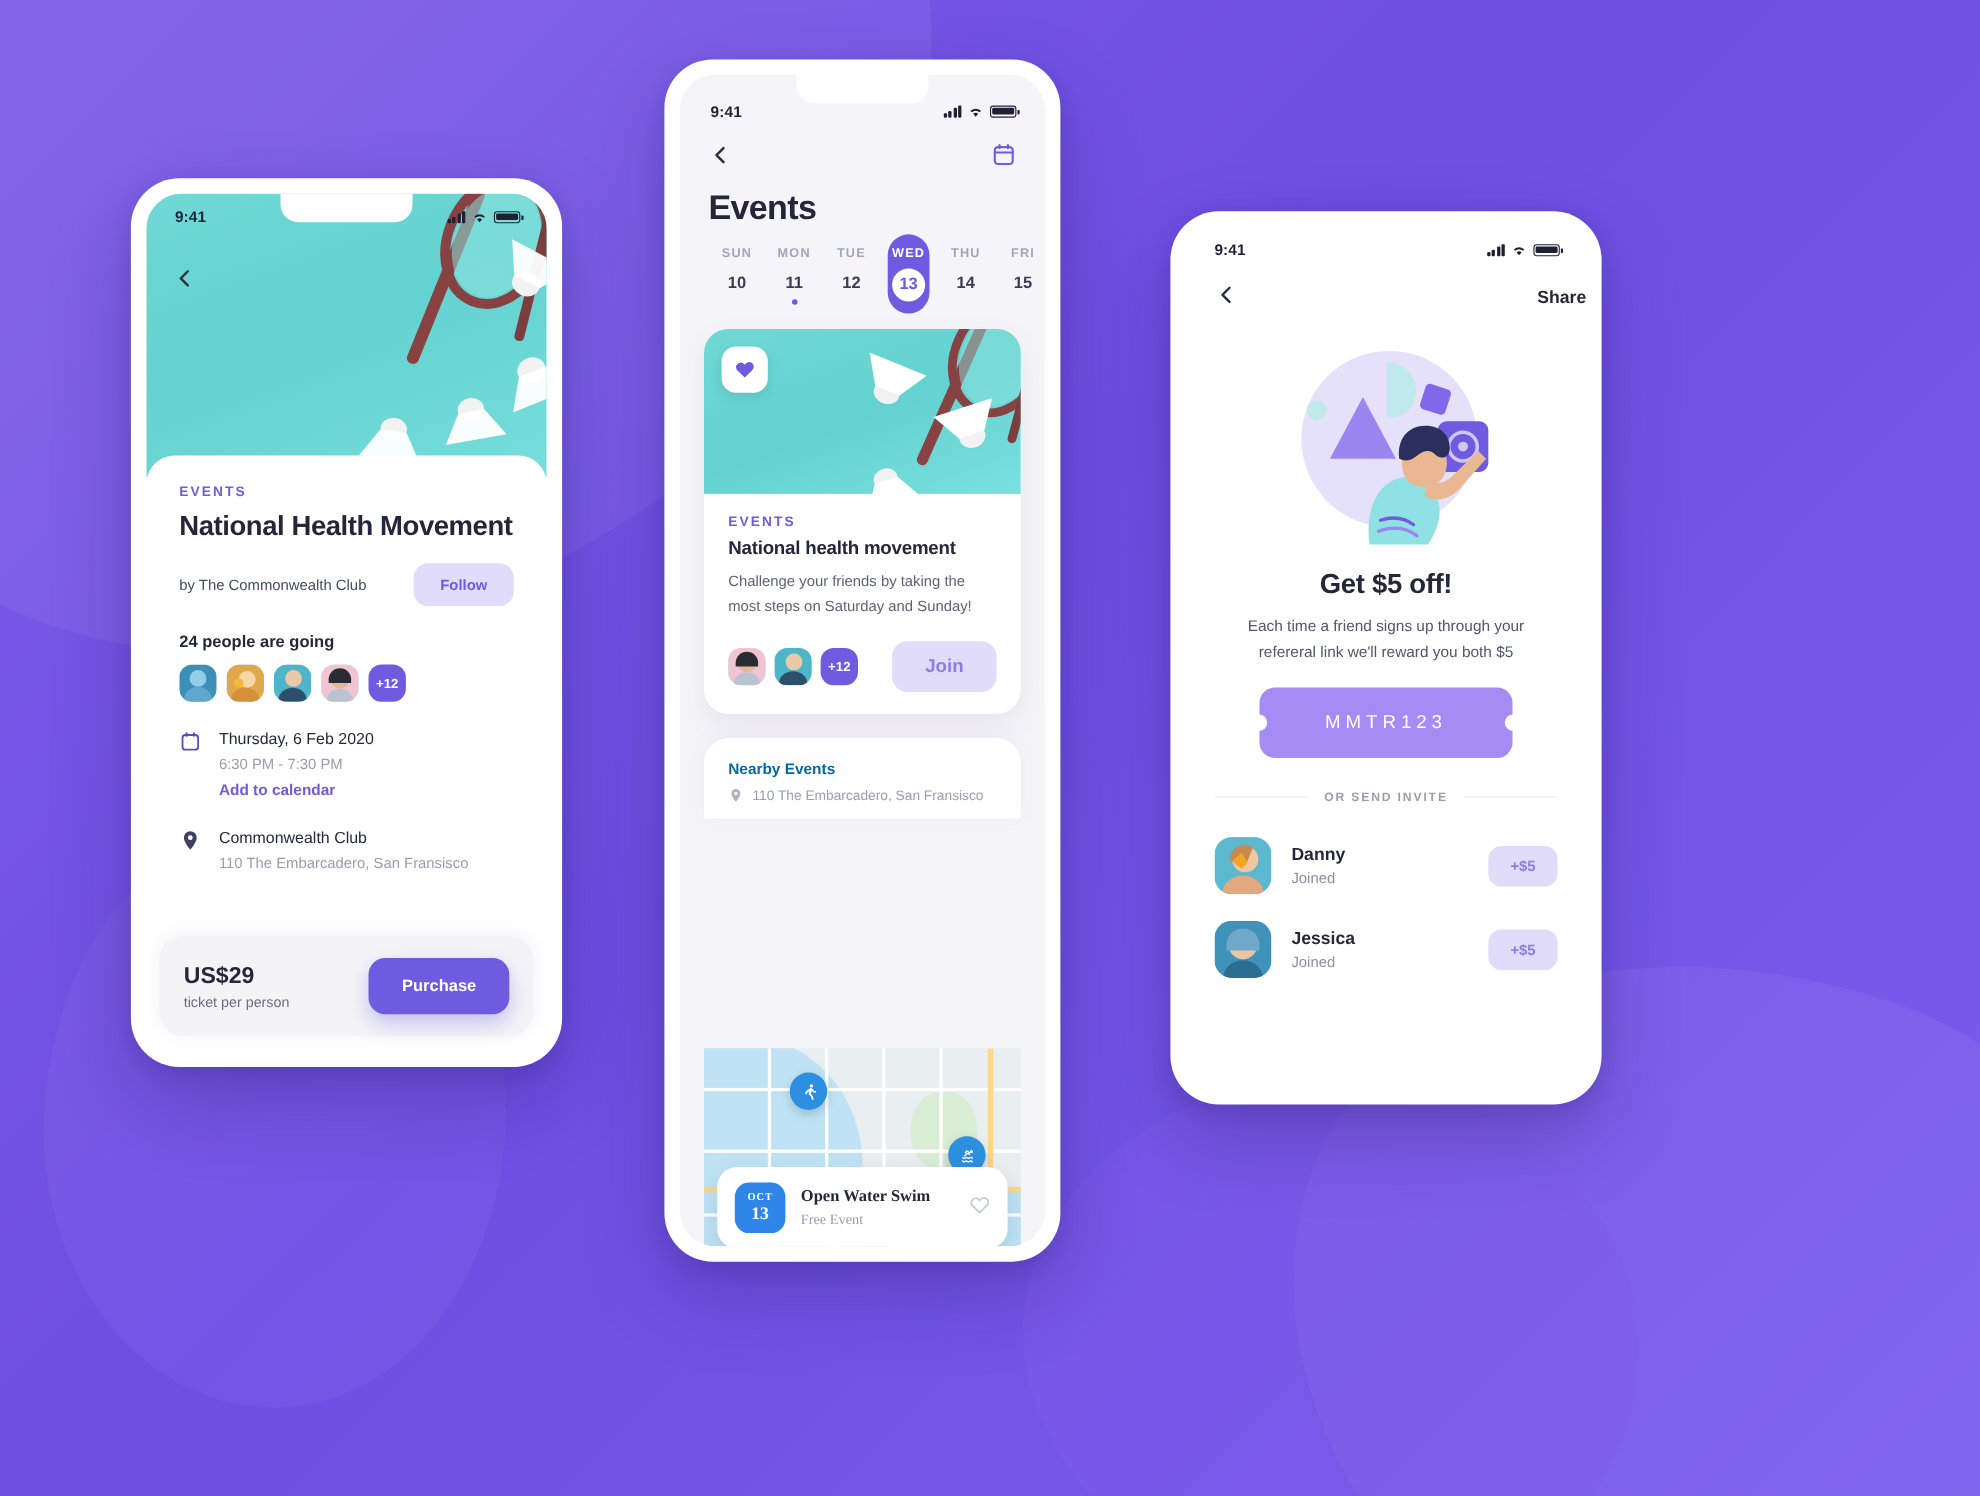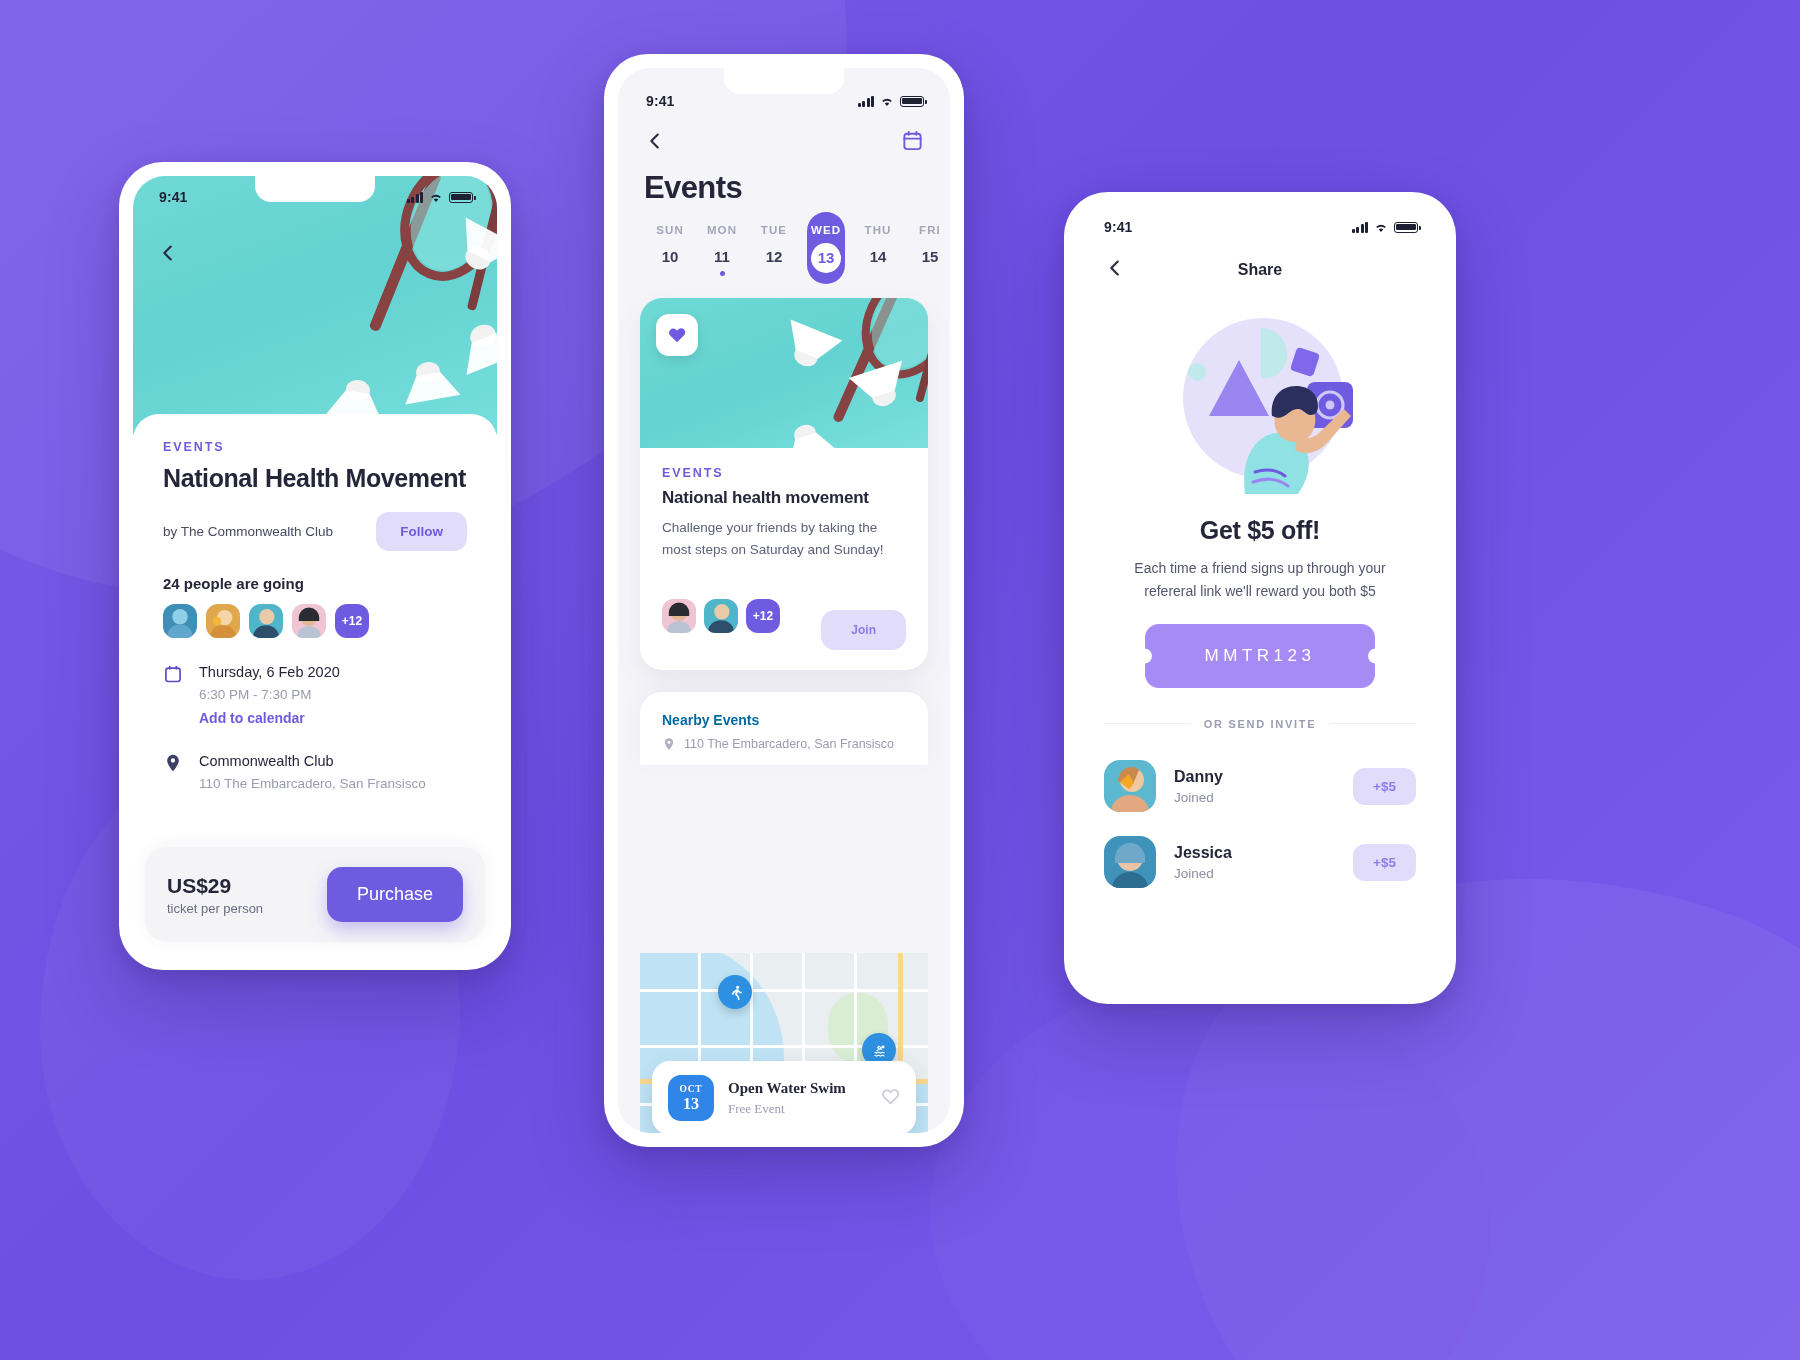--- a/index.html
+++ b/index.html
@@ -147,21 +147,21 @@
   .p1-link { font-size: 14px; font-weight:bold; color:#6f5be0; margin-top: 8px; cursor:pointer; display:inline-block; }
   .p1-bottom {
     position:absolute; left:12px; right:12px; bottom: 14px;
     background:#f4f4f7; border-radius: 22px;
     padding: 20px 22px; display:flex; align-items:center; justify-content:space-between;
     box-shadow: 0 -2px 18px rgba(40,20,100,0.05);
   }
   .p1-price { font-size: 21px; font-weight:bold; color:#26263b; }
   .p1-priceSub { font-size: 13px; color:#6a6d82; margin-top: 3px; }
   .p1-purchase {
-    background:#6f5be0; color:#fff; font-weight:normal; font-size:18px;
+    background:#6f5be0; color:#fff; font-weight:bold; font-size:15px;
     border:none; border-radius: 15px; padding: 17px 30px; cursor:pointer;
     box-shadow: 0 8px 18px rgba(111,91,224,0.35);
   }
 
   
   #phone2 { left: 604px; top: 54px; width: 360px; height: 1093px; }
   #phone2 .screen { background: #f5f5f9; }
   .p2-head { padding: 12px 26px 0 26px; }
   .p2-toprow { display:flex; align-items:center; justify-content:space-between; margin-top: 20px; }
   .p2-title { font-size: 31px; font-weight:bold; color:#26263b; letter-spacing:-0.6px; margin-top: 14px; }
@@ -198,22 +198,22 @@
     background:#fff; border-radius: 13px; display:flex; align-items:center;
     justify-content:center; box-shadow: 0 4px 12px rgba(0,0,0,0.10); cursor:pointer;
   }
   .p2-cardbody { padding: 18px 22px 20px 22px; }
   .p2-cardtitle { font-size: 17px; font-weight:bold; color:#26263b; margin-top: 8px; letter-spacing:-0.2px; }
   .p2-carddesc { font-size: 13.5px; line-height:1.65; color:#5e617a; margin-top: 9px; }
   .p2-cardfoot { display:flex; align-items:center; justify-content:space-between; margin-top: 20px; }
   .p2-avs { display:flex; gap: 8px; }
   .p2-avs .avatar, .p2-avs .avatar-more { width: 34px; height:34px; font-size: 12px; }
   .p2-join {
-    background:#e2dcfb; color:#8c7ce8; font-weight:bold; font-size: 12px;
-    border:none; border-radius: 14px; padding: 13px 30px; cursor:pointer;margin-top:28px;
+    background:#e2dcfb; color:#8c7ce8; font-weight:bold; font-size: 17px;
+    border:none; border-radius: 14px; padding: 13px 30px; cursor:pointer;
   }
   .p2-nearby {
     margin: 22px 22px 0 22px; background:#fff; border-radius: 22px 22px 0 0;
     padding: 20px 22px 14px 22px; box-shadow: 0 -2px 20px rgba(40,20,100,0.05);
   }
   .p2-nbtitle { font-size: 14px; font-weight:bold; color:#0369a1; }
   .p2-nbaddr { display:flex; align-items:center; gap: 8px; margin-top: 9px; font-size: 12.5px; color:#9a9cb0; }
   .p2-map {
     position:absolute; left:22px; right:22px; bottom:0; top: 885px;
     background:#e9eef0; overflow:hidden;
@@ -255,21 +255,21 @@
   .p2-dc-d { font-size: 16px; font-weight:bold; margin-top:1px; }
   .p2-ev-t { font-size: 15px; font-weight:bold; color:#26263b; }
   .p2-ev-s { font-size: 13px; color:#9a9cb0; margin-top: 4px; }
   .p2-ev-h { margin-left:auto; cursor:pointer; }
 
   
   #phone3 { left: 1064px; top: 192px; width: 392px; height: 812px; }
   #phone3 .screen { background: #ffffff; }
   .p3-head { display:flex; align-items:center; padding: 22px 26px 0 26px; position:relative; }
   .p3-title {
-    position:absolute; left:0; right:0; text-align:center;
+    position:absolute; left:0; right:0; text-align:right;
     font-size: 16px; font-weight:bold; color:#26263b;
   }
   .p3-illu { height: 215px; display:flex; align-items:center; justify-content:center; margin-top: 10px; }
   .p3-h1 { text-align:center; font-size: 25px; font-weight:bold; color:#26263b; margin-top: 8px; letter-spacing:-0.3px; }
   .p3-sub { text-align:center; font-size: 14px; line-height:1.62; color:#53566e; margin-top: 12px; padding: 0 34px; }
   .p3-ticketwrap { display:flex; justify-content:center; margin-top: 22px; }
   .p3-ticket {
     position:relative; background:#a68bf5; color:#fff;
     font-size: 17px; font-weight:normal; letter-spacing: 4.5px;
     padding: 22px 60px; border-radius: 14px; cursor:pointer;

